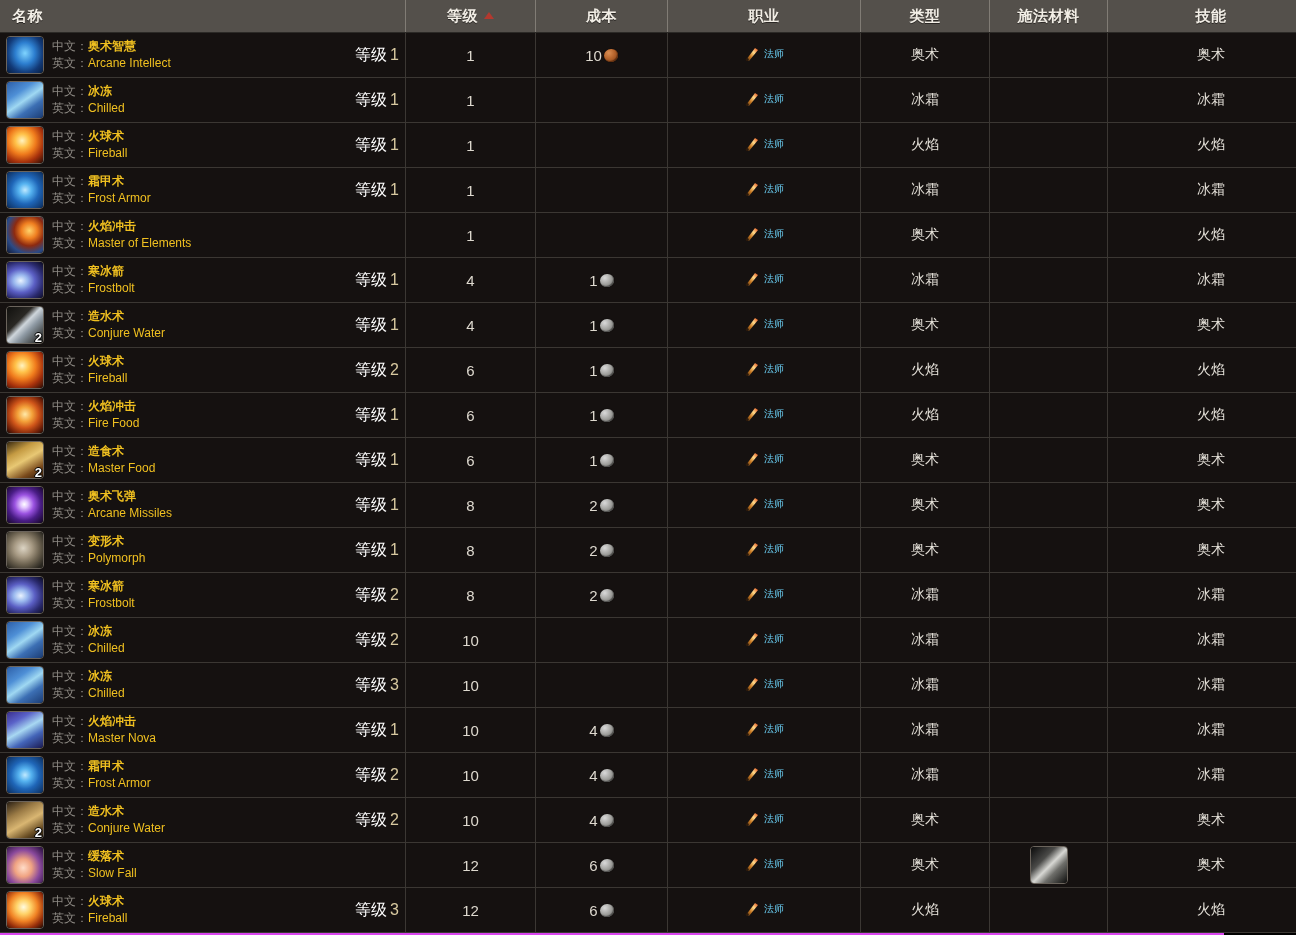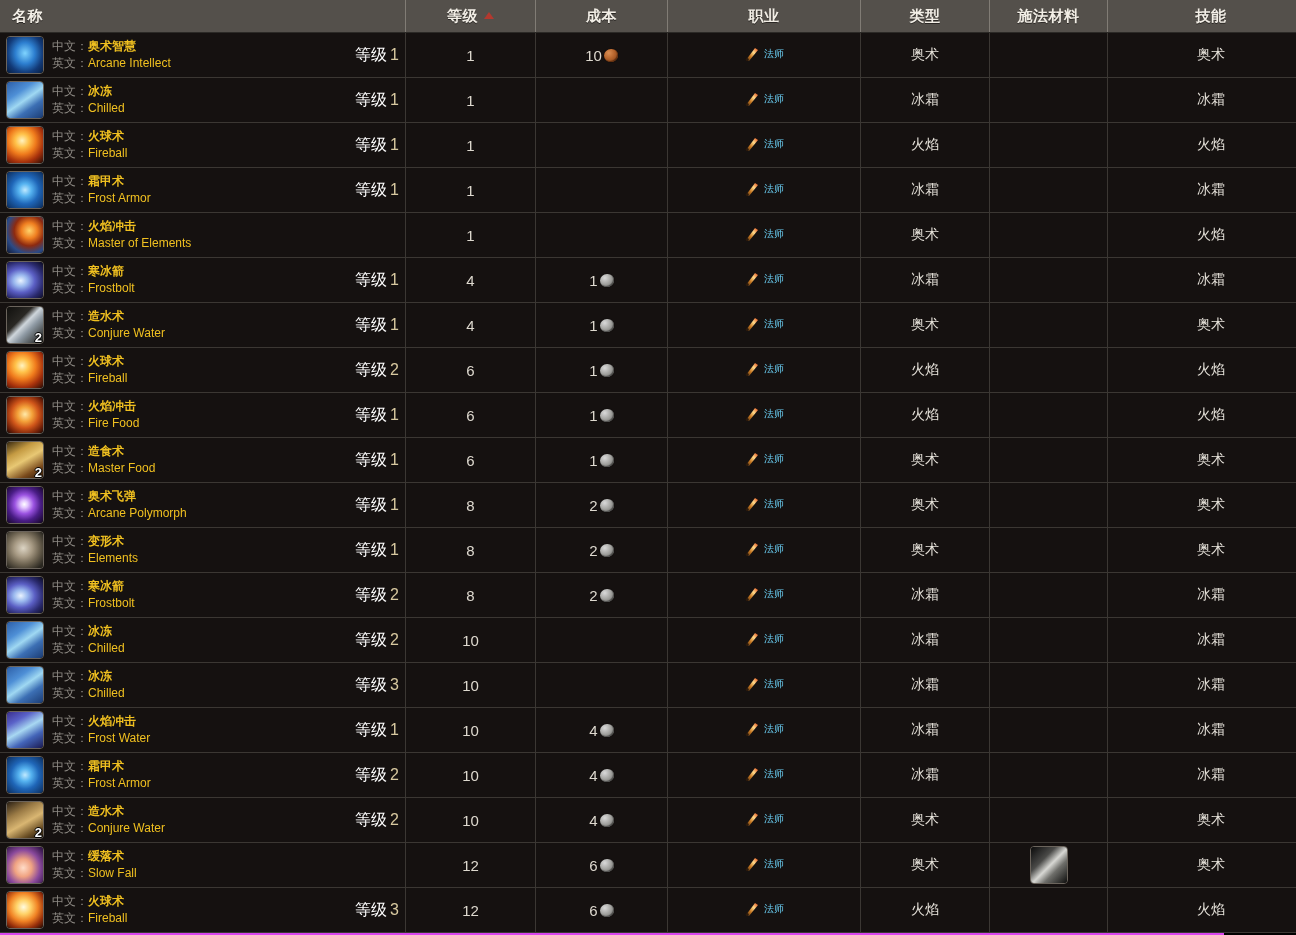--- a/index.html
+++ b/index.html
@@ -554,21 +554,21 @@
           <td><span class="school-txt">奥术</span></td>
         </tr>
         <tr>
           <td class="cell-name">
             <div class="name-wrap">
               <div class="icon-box">
                 <div class="icon-art" style="background: radial-gradient(circle at 48% 48%, rgb(255, 255, 255) 0%, rgb(227, 198, 255) 14%, rgb(154, 82, 224) 36%, rgb(74, 29, 134) 62%, rgb(16, 4, 32) 100%);"></div>
               </div>
               <div class="name-texts">
                 <div class="name-line"><span class="lbl">中文：</span><span class="cn-name">奥术飞弹</span></div>
-                <div class="name-line"><span class="lbl">英文：</span><span class="en-name">Arcane Polymorph</span></div>
+                <div class="name-line"><span class="lbl">英文：</span><span class="en-name">Arcane Missiles</span></div>
               </div>
               <div class="rank-box"><span>等级</span><span class="rank-num">1</span></div>
             </div>
           </td>
           <td><span class="lvl-num">8</span></td>
           <td><span class="cost-wrap">
               <span class="cost-num">2</span>
               <span class="coin silver"></span>
             </span></td>
           <td><span class="class-wrap">
@@ -591,21 +591,21 @@
           <td><span class="school-txt">奥术</span></td>
         </tr>
         <tr>
           <td class="cell-name">
             <div class="name-wrap">
               <div class="icon-box">
                 <div class="icon-art" style="background: radial-gradient(at 45% 45%, rgb(220, 212, 196) 0%, rgb(167, 154, 132) 32%, rgb(109, 99, 81) 58%, rgb(42, 39, 32) 88%);"></div>
               </div>
               <div class="name-texts">
                 <div class="name-line"><span class="lbl">中文：</span><span class="cn-name">变形术</span></div>
-                <div class="name-line"><span class="lbl">英文：</span><span class="en-name">Elements</span></div>
+                <div class="name-line"><span class="lbl">英文：</span><span class="en-name">Polymorph</span></div>
               </div>
               <div class="rank-box"><span>等级</span><span class="rank-num">1</span></div>
             </div>
           </td>
           <td><span class="lvl-num">8</span></td>
           <td><span class="cost-wrap">
               <span class="cost-num">2</span>
               <span class="coin silver"></span>
             </span></td>
           <td><span class="class-wrap">
@@ -733,21 +733,21 @@
           <td><span class="school-txt">冰霜</span></td>
         </tr>
         <tr>
           <td class="cell-name">
             <div class="name-wrap">
               <div class="icon-box">
                 <div class="icon-art" style="background: linear-gradient(150deg, rgb(59, 47, 142) 0%, rgb(90, 98, 200) 25%, rgb(168, 216, 242) 48%, rgb(67, 100, 184) 70%, rgb(26, 26, 82) 100%);"></div>
               </div>
               <div class="name-texts">
                 <div class="name-line"><span class="lbl">中文：</span><span class="cn-name">火焰冲击</span></div>
-                <div class="name-line"><span class="lbl">英文：</span><span class="en-name">Frost Water</span></div>
+                <div class="name-line"><span class="lbl">英文：</span><span class="en-name">Master Nova</span></div>
               </div>
               <div class="rank-box"><span>等级</span><span class="rank-num">1</span></div>
             </div>
           </td>
           <td><span class="lvl-num">10</span></td>
           <td><span class="cost-wrap">
               <span class="cost-num">4</span>
               <span class="coin silver"></span>
             </span></td>
           <td><span class="class-wrap">

